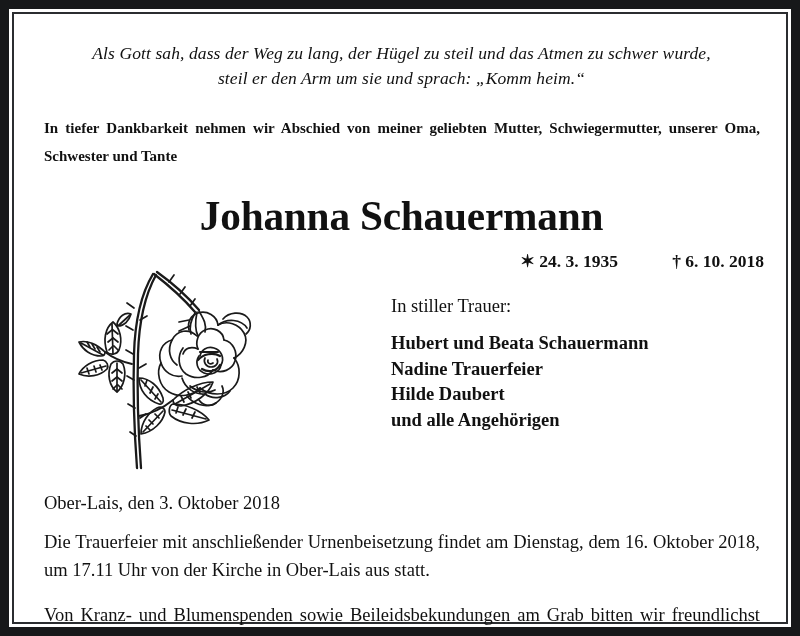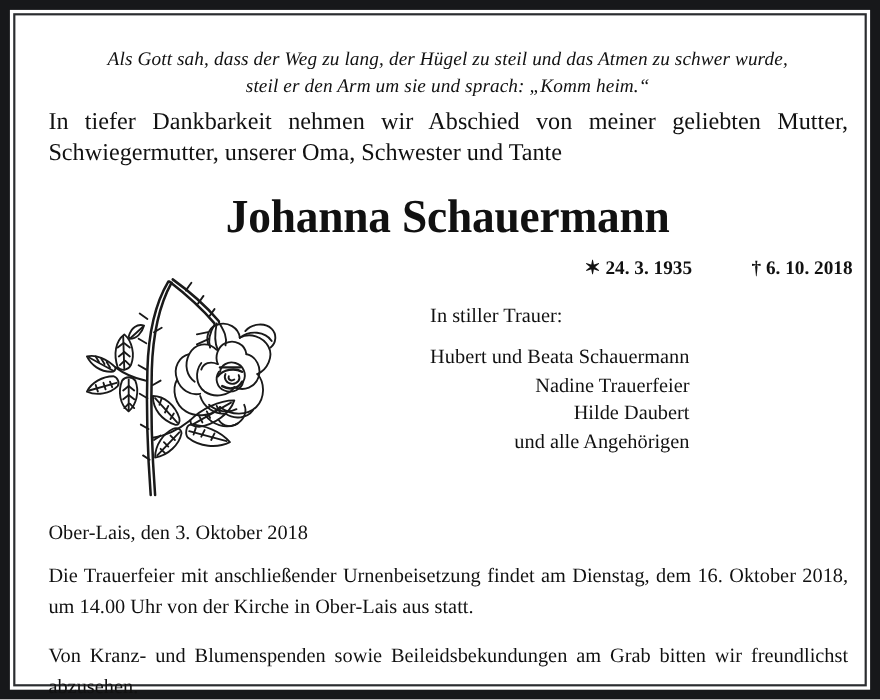--- a/index.html
+++ b/index.html
@@ -30,43 +30,44 @@
     width: 100%;
     height: 100%;
     border: 2px solid #2b2d30;
     background: #ffffff;
     position: relative;
   }
   .card-body {
     box-sizing: border-box;
     position: absolute;
     inset: 0;
-    padding: 17px 11px 10px 25px;
+    padding: 17px 22px 10px 25px;
   }
 
   
   .quote {
     font-style: italic;
     font-size: 17.5px;
     line-height: 25px;
     text-align: center;
     margin: 10px 22px 0 22px;
     letter-spacing: 0.1px;
   }
   .quote-line { display: block; }
 
   
   .intro {
-    font-size: 22px;
+    font-size: 15px;
     line-height: 28px;
     text-align: justify;
     text-align-last: left;
-    margin-top: 5px;
+    margin-top: 23px;
     margin-left: 5px;
     margin-right: 4px;
+    font-weight: bold;
   }
 
   
   .deceased-name {
     text-align: center;
     font-weight: bold;
     font-size: 43px;
     line-height: 48px;
     letter-spacing: -0.2px;
     margin-top: 22px;
@@ -101,24 +102,23 @@
     position: absolute;
     left: 352px;
     top: 20px;
   }
   .mourn-heading {
     font-size: 18.5px;
     line-height: 24px;
     margin-bottom: 13px;
   }
   .mourn-list {
-    font-weight: normal;
+    font-weight: bold;
     font-size: 18.5px;
     line-height: 25.5px;
-    text-align: right;
   }
   .mourn-item { display: block; white-space: nowrap; }
 
   
   .place-date {
     font-size: 18.5px;
     line-height: 26px;
     margin-left: 5px;
     margin-top: 2px;
   }
@@ -291,18 +291,18 @@
           <div class="mourn-list">
             <span class="mourn-item">Hubert und Beata Schauermann</span>
             <span class="mourn-item">Nadine Trauerfeier</span>
             <span class="mourn-item">Hilde Daubert</span>
             <span class="mourn-item">und alle Angehörigen</span>
           </div>
         </div>
       </div>
 
       <div class="place-date">Ober-Lais, den 3. Oktober 2018</div>
-      <div class="ceremony">Die Trauerfeier mit anschließender Urnenbeisetzung findet am Dienstag, dem 16. Oktober 2018, um 14.00 Uhr von der Kirche in Ober-Lais aus statt.</div>
+      <div class="ceremony">Die Trauerfeier mit anschließender Urnenbeisetzung findet am Dienstag, dem 16. Oktober 2018, um 17.11 Uhr von der Kirche in Ober-Lais aus statt.</div>
       <div class="request">Von Kranz- und Blumenspenden sowie Beileidsbekundungen am Grab bitten wir freundlichst abzusehen.</div>
 
     </div>
   </div>
 </div>
 
 </body></html>

